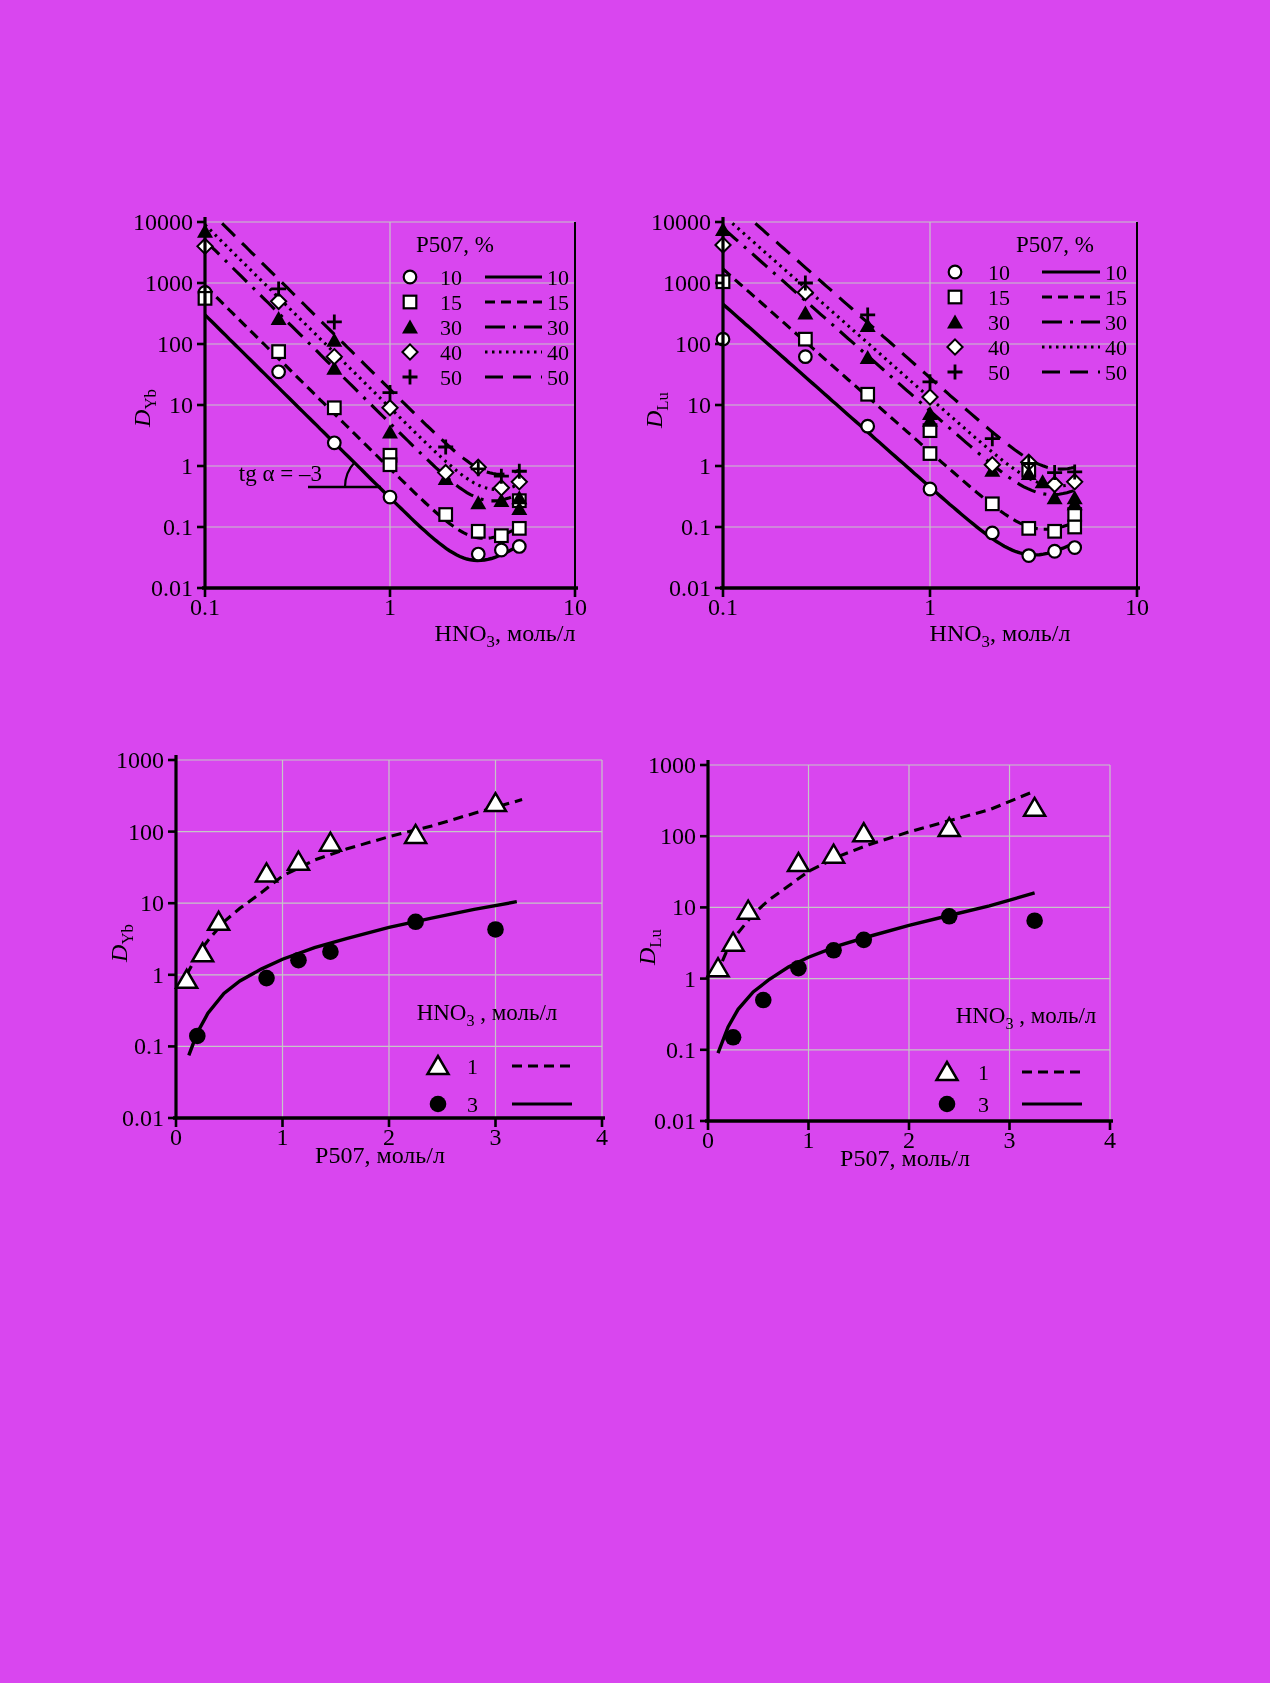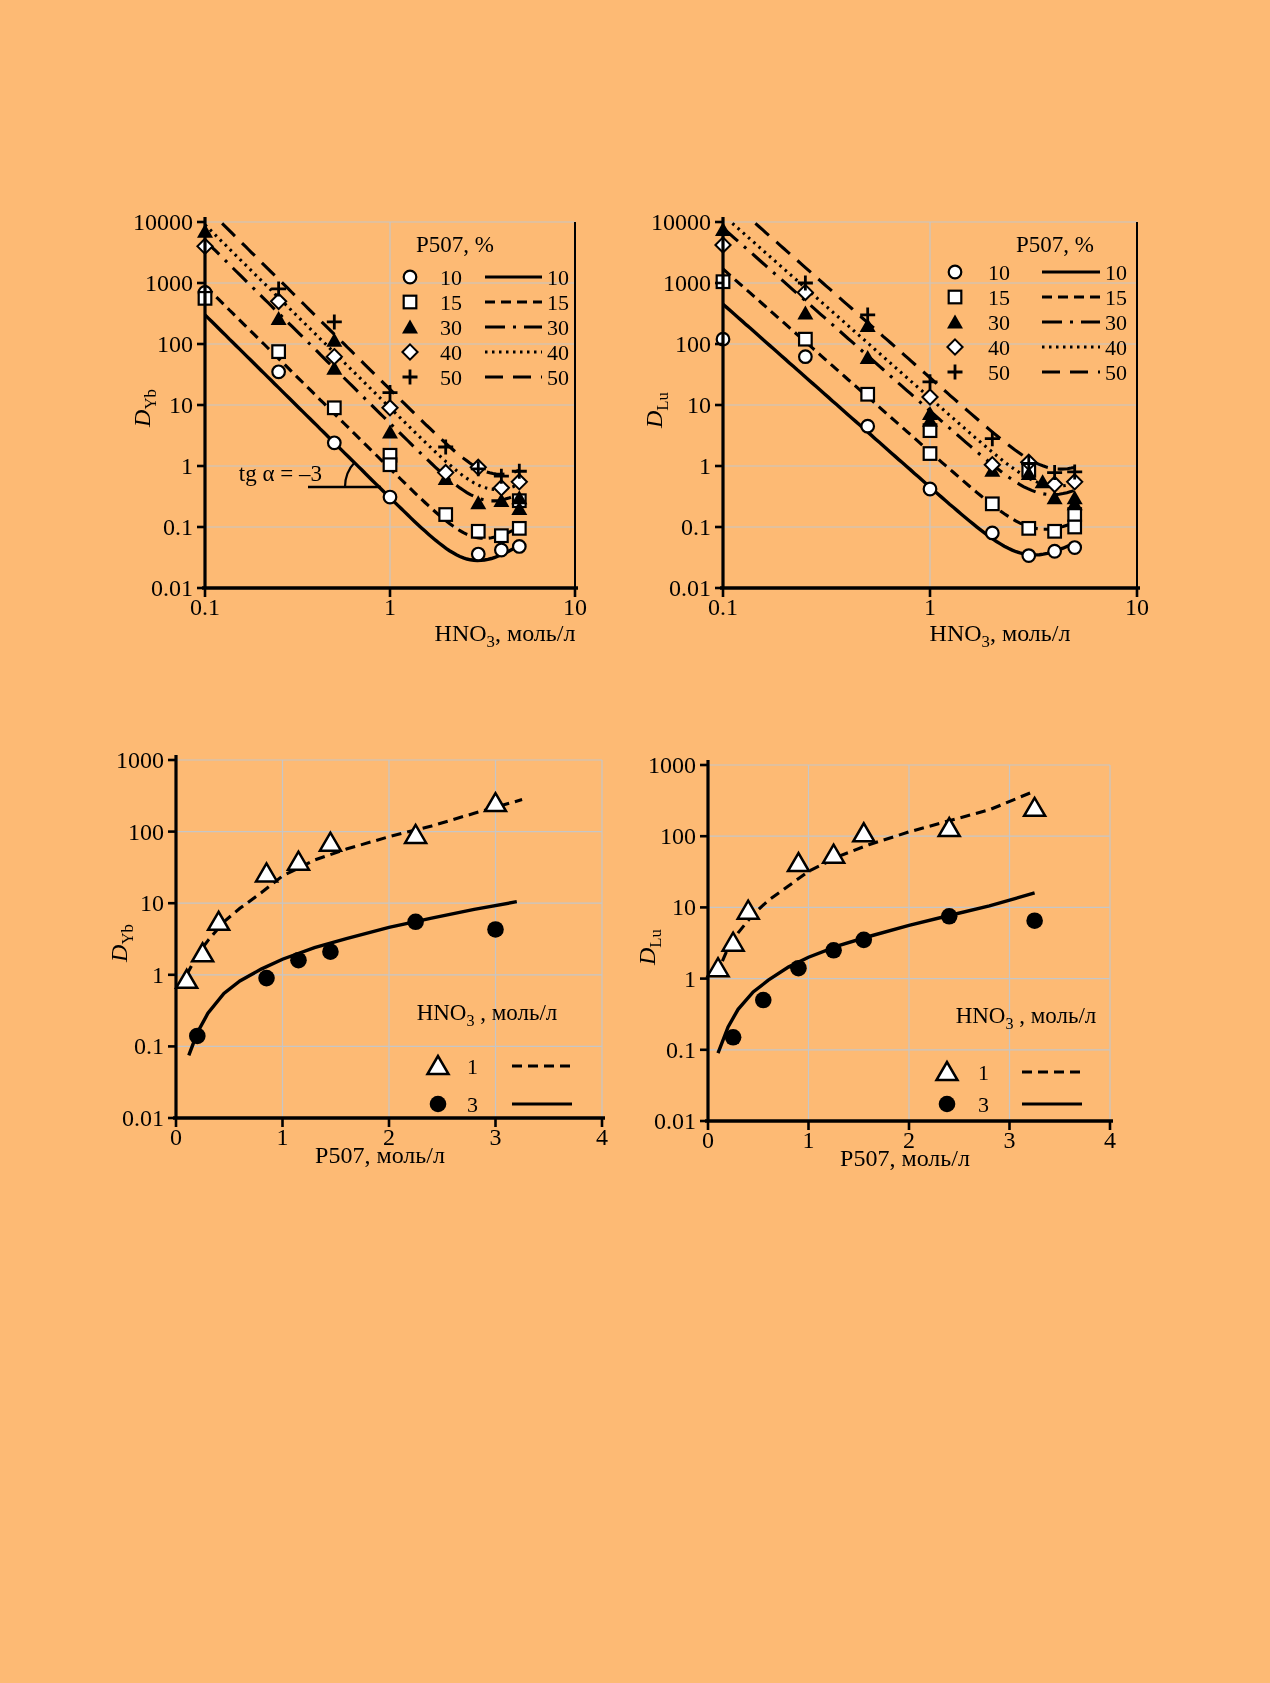--- a/index.html
+++ b/index.html
@@ -1,16 +1,16 @@
 <!DOCTYPE html>
 <html><head>
 <meta charset="utf-8">
 <style>
   html,body{margin:0;padding:0;background:#fff;}
-  .canvas{position:relative;width:1270px;height:1683px;background:#fdba74;overflow:hidden;}
+  .canvas{position:relative;width:1270px;height:1683px;background:#d946ef;overflow:hidden;}
   svg{position:absolute;left:0;top:0;display:block;}
   text{font-family:"Liberation Serif","DejaVu Serif",serif;fill:#000000;}
 </style>
 </head>
 <body>
 
 <div class="canvas">
   <svg id="fig" width="1270" height="1683" viewBox="0 0 1270 1683">
       <g>
         <g>

